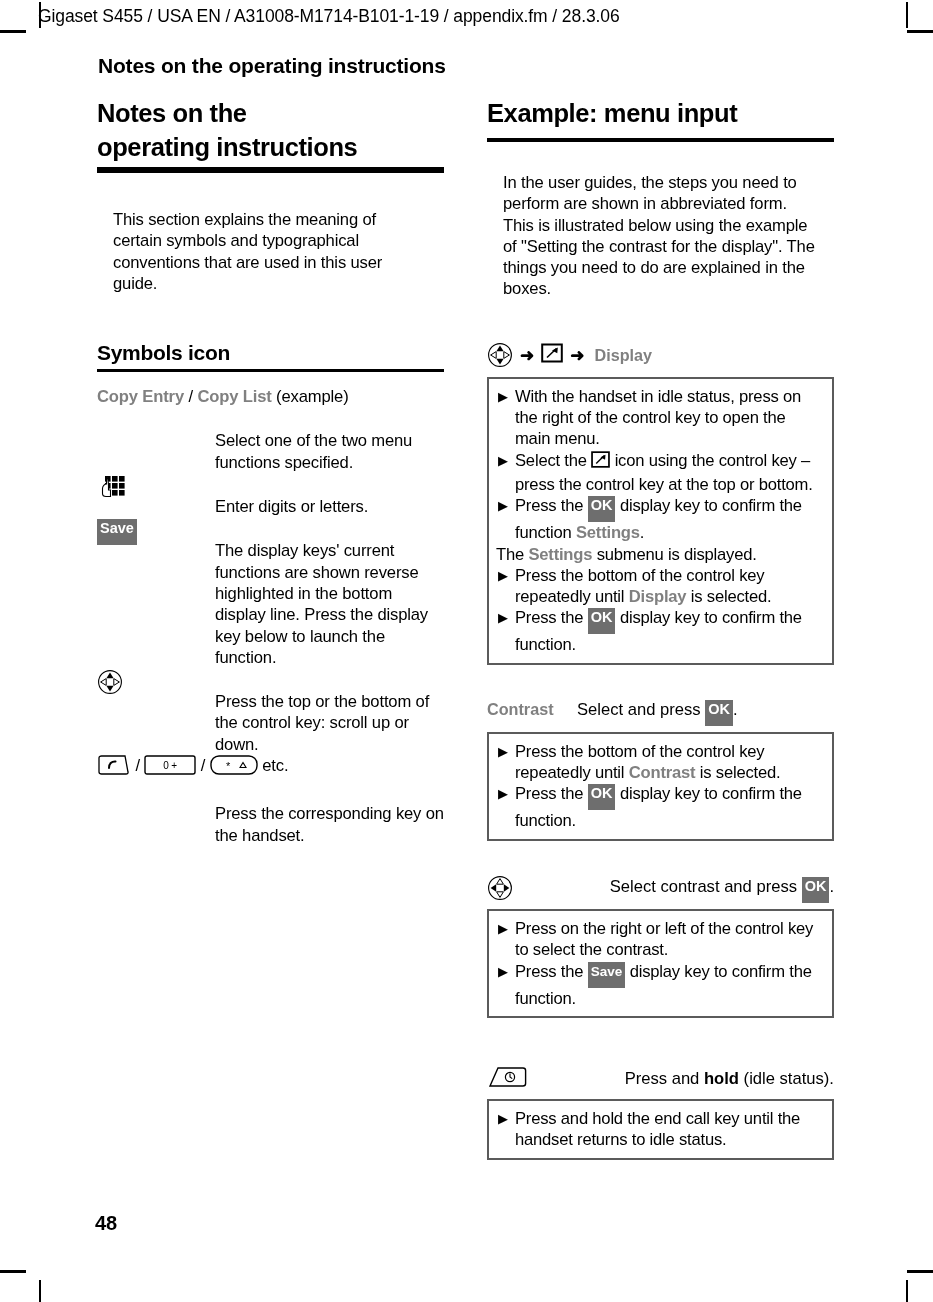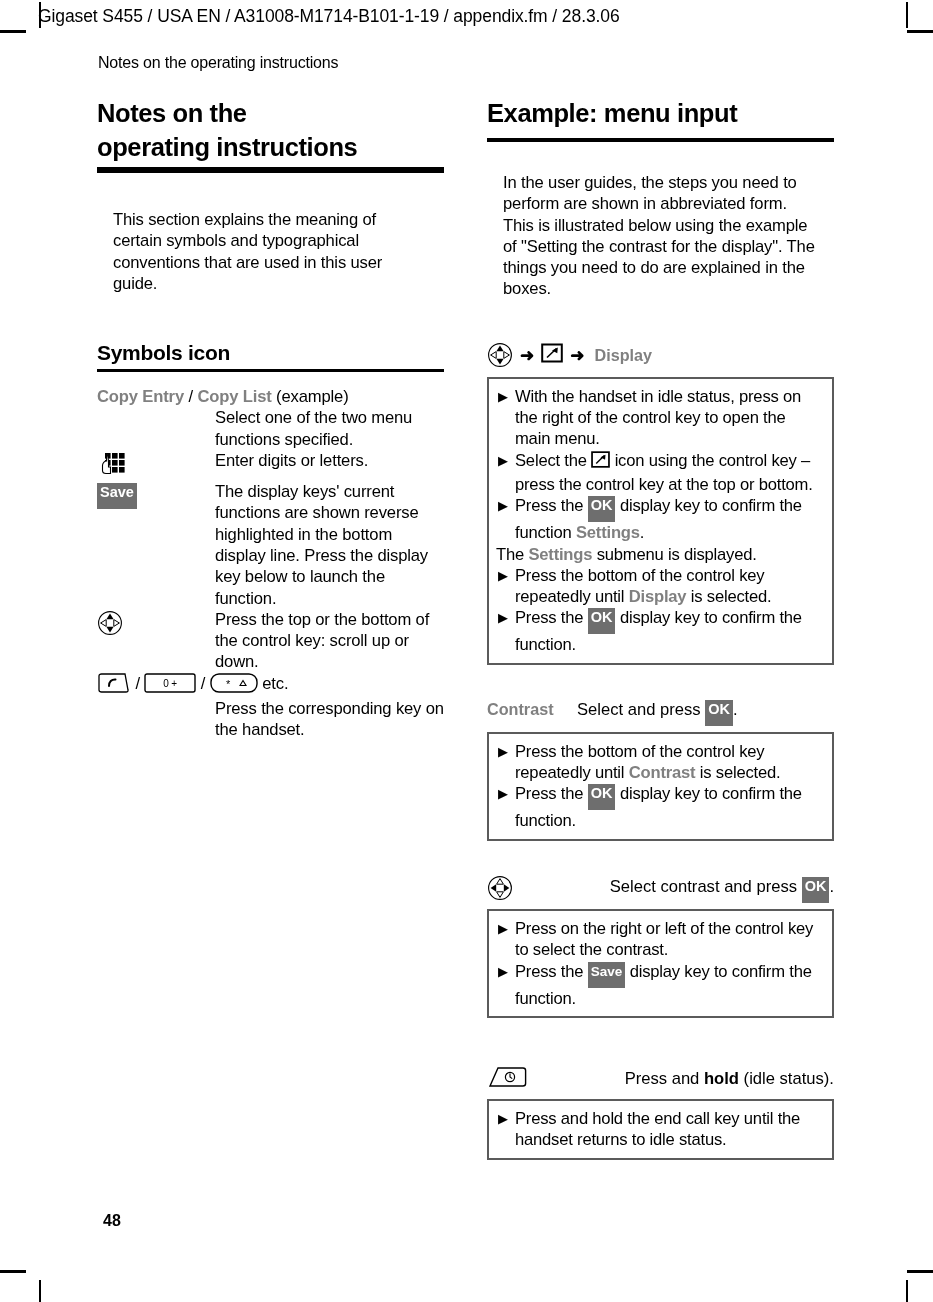--- a/index.html
+++ b/index.html
@@ -37,22 +37,22 @@
     white-space: nowrap;
     font-family: "Liberation Sans", sans-serif;
     font-weight: 400;
   }
 
   
   .chapter-label {
     position: absolute;
     top: 54px;
     left: 98px;
-    font-size: 16px;
-    font-weight: normal;
+    font-size: 21px;
+    font-weight: bold;
     letter-spacing: -0.2px;
   }
 
   
   .col {
     position: absolute;
     top: 96px;
     width: 347px;
   }
   .col-left  { left: 97px; }
@@ -98,21 +98,21 @@
     align-items: flex-start;
     font-size: 16.6px;
     line-height: 21.3px;
     letter-spacing: -0.15px;
   }
   .defrow .term {
     width: 118px;
     flex: 0 0 118px;
     padding-top: 1px;
   }
-  .defrow .desc { flex: 1 1 auto; }
+  .defrow .desc { flex: 1 1 auto; margin-top: 23px; }
 
   .full-term {
     font-size: 16.6px;
     line-height: 21.3px;
     letter-spacing: -0.15px;
   }
   .menu-name {
     color: #808080;
     font-weight: bold;
   }
@@ -204,23 +204,23 @@
     color: #808080;
     font-weight: bold;
     font-size: 16.2px;
   }
   .caprow .capterm.iconterm { color: #000; font-weight: normal; }
   .caprow .captext { flex: 1 1 auto; }
 
   
   .pagenum {
     position: absolute;
-    left: 103px;
+    left: 95px;
     top: 1212px;
-    font-size: 16px;
+    font-size: 20px;
     font-weight: bold;
   }
 </style>
 </head>
 <body>
 
 <div class="crop crop-v" style="left:39px; top:2px;"></div>
 <div class="crop crop-v" style="left:906px; top:2px;"></div>
 <div class="crop crop-h" style="left:0px; top:30px;"></div>
 <div class="crop crop-h" style="left:907px; top:30px;"></div>

